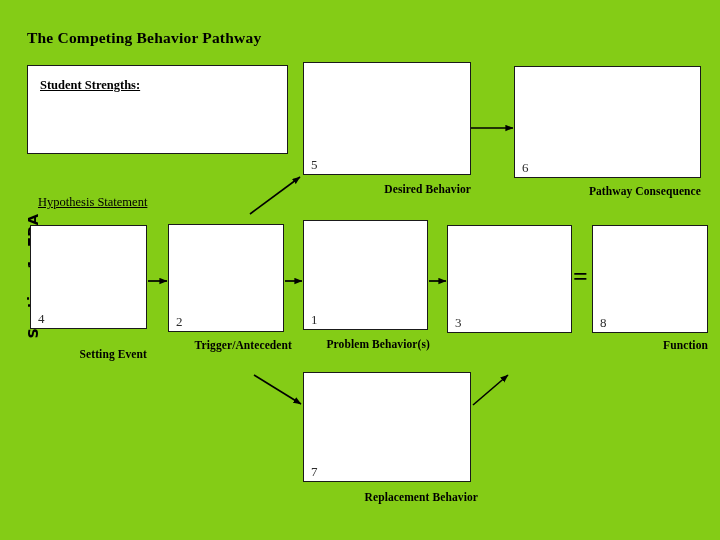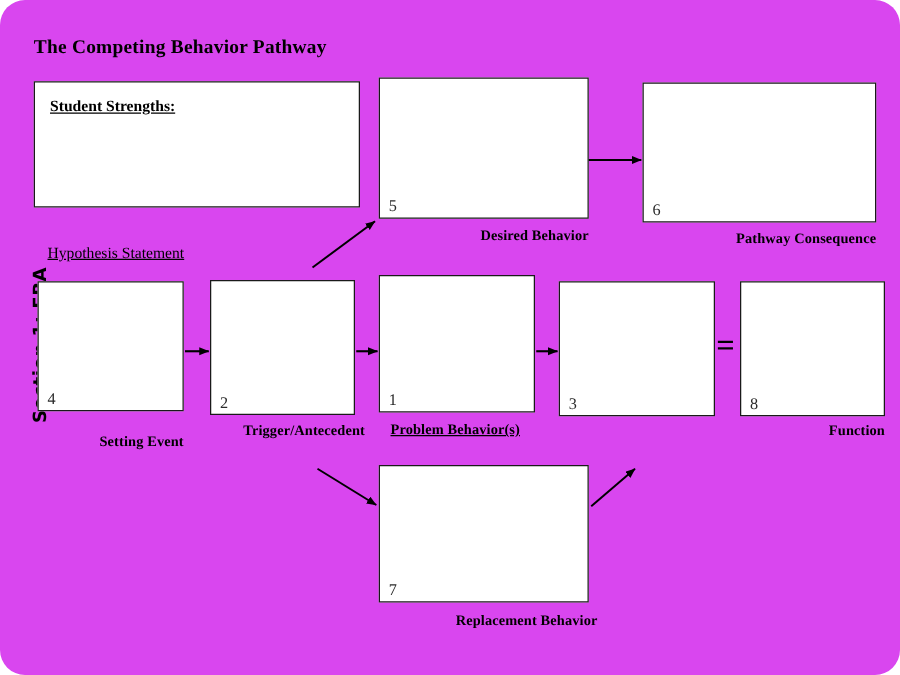--- a/index.html
+++ b/index.html
@@ -4,25 +4,24 @@
 <style>
   html, body {
     margin: 0;
     padding: 0;
     background: #ffffff;
   }
   #page {
     position: relative;
     width: 720px;
     height: 540px;
-    background: #d946ef;
+    background: #84cc16;
     overflow: hidden;
     font-family: "Liberation Serif", "DejaVu Serif", serif;
     color: #000000;
-    border-radius: 20px;
   }
 
   
   .title {
     position: absolute;
     left: 27px;
     top: 29px;
     font-family: "Liberation Serif", "DejaVu Serif", serif;
     font-size: 15.5px;
     font-weight: bold;
@@ -115,21 +114,21 @@
 </style>
 </head>
 <body>
 
 <div id="page">
 
   <div class="title">The Competing Behavior Pathway</div>
 
   <div class="vertical-label">Section 1: FBA</div>
 
-  <div class="box" style="left:27px; top:65px; width:261px; height:101px;">
+  <div class="box" style="left:27px; top:65px; width:261px; height:89px;">
     <div class="inner-heading">Student Strengths:</div>
   </div>
 
   <div class="box" style="left:303px; top:62px; width:168px; height:113px;">
     <div class="box-num">5</div>
   </div>
   <div class="caption" style="left:303px; top:183px; width:168px;">Desired Behavior</div>
 
   <div class="box" style="left:514px; top:66px; width:187px; height:112px;">
     <div class="box-num">6</div>
@@ -144,21 +143,21 @@
   <div class="caption" style="left:30px; top:348px; width:117px;">Setting Event</div>
 
   <div class="box" style="left:168px; top:224px; width:116px; height:108px;">
     <div class="box-num">2</div>
   </div>
   <div class="caption" style="left:160px; top:339px; width:132px;">Trigger/Antecedent</div>
 
   <div class="box" style="left:303px; top:220px; width:125px; height:110px;">
     <div class="box-num">1</div>
   </div>
-  <div class="caption" style="left:280px; top:338px; width:136px;text-decoration:underline;">Problem Behavior(s)</div>
+  <div class="caption" style="left:294px; top:338px; width:136px;">Problem Behavior(s)</div>
 
   <div class="box" style="left:447px; top:225px; width:125px; height:108px;">
     <div class="box-num">3</div>
   </div>
 
   <div class="box" style="left:592px; top:225px; width:116px; height:108px;">
     <div class="box-num">8</div>
   </div>
   <div class="caption" style="left:592px; top:339px; width:116px;">Function</div>
 

